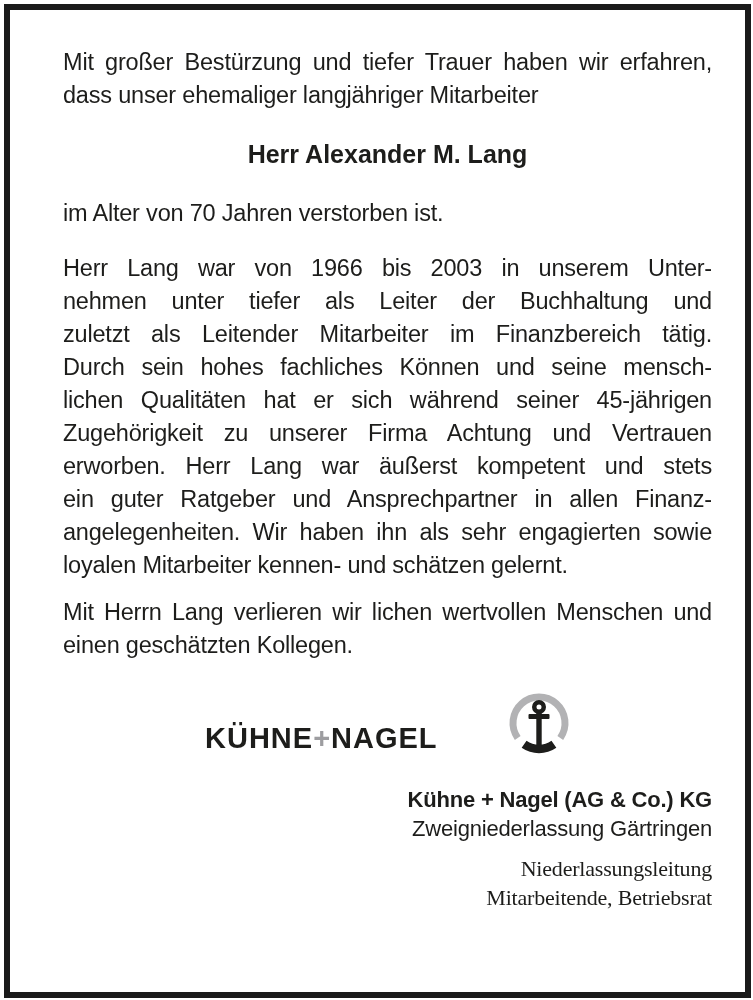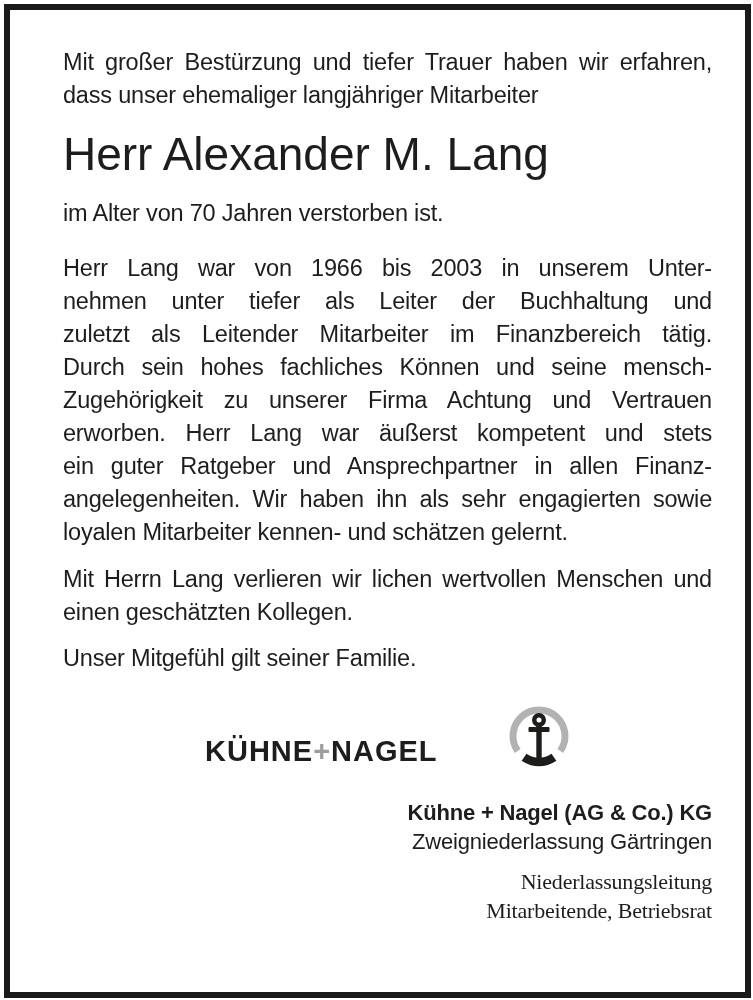--- a/index.html
+++ b/index.html
@@ -28,24 +28,24 @@
   .para {
     font-size: 23.5px;
     line-height: 33px;
     letter-spacing: -0.2px;
   }
   .jlines .jline { text-align: justify; text-align-last: justify; }
   .jlines .jline:last-child { text-align: justify; text-align-last: left; }
   .intro { margin-top: 8px; }
   .title {
     margin: 20px 0 0 0;
-    font-size: 46px;
+    font-size: 25px;
     line-height: 44px;
-    font-weight: normal;
-    text-align: left;
+    font-weight: bold;
+    text-align: center;
     letter-spacing: 0;
   }
   .age { margin-top: 21px; }
   .tribute { margin-top: 22px; }
   .loss { margin-top: 14px; }
   .condolence { margin-top: 13px; }
   .logo-row {
     margin-top: 30px;
     height: 63px;
     display: flex;
@@ -87,33 +87,33 @@
 
     <h1 class="title">Herr Alexander M. Lang</h1>
 
     <div class="para age">im Alter von 70 Jahren verstorben ist.</div>
 
     <div class="para jlines tribute">
         <div class="jline">Herr Lang war von 1966 bis 2003 in unserem Unter-</div>
         <div class="jline">nehmen unter tiefer als Leiter der Buchhaltung und</div>
         <div class="jline">zuletzt als Leitender Mitarbeiter im Finanzbereich tätig.</div>
         <div class="jline">Durch sein hohes fachliches Können und seine mensch-</div>
+        <div class="jline">lichen Qualitäten hat er sich während seiner 45-jährigen</div>
         <div class="jline">Zugehörigkeit zu unserer Firma Achtung und Vertrauen</div>
         <div class="jline">erworben. Herr Lang war äußerst kompetent und stets</div>
         <div class="jline">ein guter Ratgeber und Ansprechpartner in allen Finanz-</div>
         <div class="jline">angelegenheiten. Wir haben ihn als sehr engagierten sowie</div>
         <div class="jline">loyalen Mitarbeiter kennen- und schätzen gelernt.</div>
       </div>
 
     <div class="para jlines loss">
         <div class="jline">Mit Herrn Lang verlieren wir lichen wertvollen Menschen und</div>
         <div class="jline">einen geschätzten Kollegen.</div>
       </div>
 
-    <div class="para condolence">Unser Mitgefühl gilt seiner Familie.</div>
 
     <div class="logo-row">
       <div class="wordmark"><span>KÜHNE</span><span class="plus">+</span><span>NAGEL</span></div>
 
       <svg class="anchor-svg" width="62" height="63" viewBox="0 0 62 63" aria-hidden="true">
         <path class="ring-gray" d="M 9.7 45.9 A 26 26 0 1 1 52.3 45.9" stroke-width="7"></path>
         <path class="anchor-black" d="M 16.1 52.3 A 26 26 0 0 0 45.9 52.3" stroke-width="8.5"></path>
         <circle class="anchor-black" cx="31" cy="15" r="4.75" stroke-width="4.5"></circle>
         <rect class="anchor-fill" x="20.5" y="22" width="21" height="5" rx="1"></rect>
         <rect class="anchor-fill" x="28.3" y="21" width="5.4" height="32"></rect>

